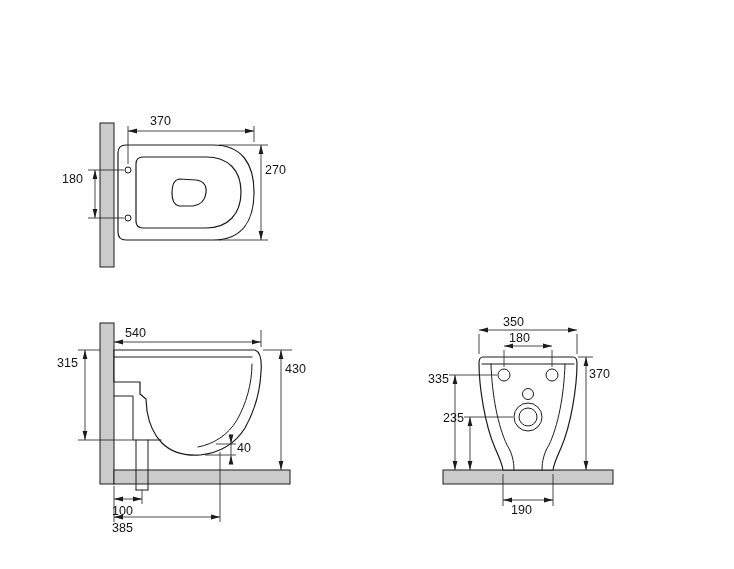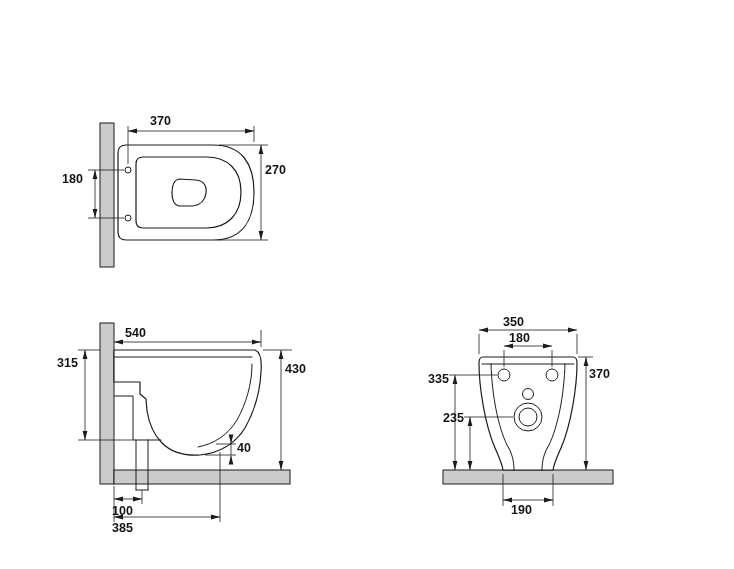--- a/index.html
+++ b/index.html
@@ -2,21 +2,20 @@
 <html><head>
 <meta charset="utf-8">
 <style>
   html,body { margin:0; padding:0; background:#ffffff; }
   .canvas {
     position:relative;
     width:734px; height:569px;
     background:#ffffff;
     font-family:"Liberation Sans","DejaVu Sans",sans-serif;
     overflow:hidden;
-    font-weight:bold;
   }
   svg { display:block; }
   .surface { fill:#cbcbcb; stroke:#1c1c1c; stroke-width:1; }
   .outline { fill:#ffffff; stroke:#1c1c1c; stroke-width:1.2; stroke-linejoin:round; }
   .detail  { fill:none; stroke:#1c1c1c; stroke-width:1; stroke-linejoin:round; stroke-linecap:round; }
   .hole    { fill:#ffffff; stroke:#1c1c1c; stroke-width:1; }
   .ext     { stroke:#1c1c1c; stroke-width:0.8; fill:none; }
   .dim     { stroke:#1c1c1c; stroke-width:0.8; fill:none; }
   .lbl     { font-family:"Liberation Sans","DejaVu Sans",sans-serif; font-size:12.5px; fill:#141414; }
 </style>

